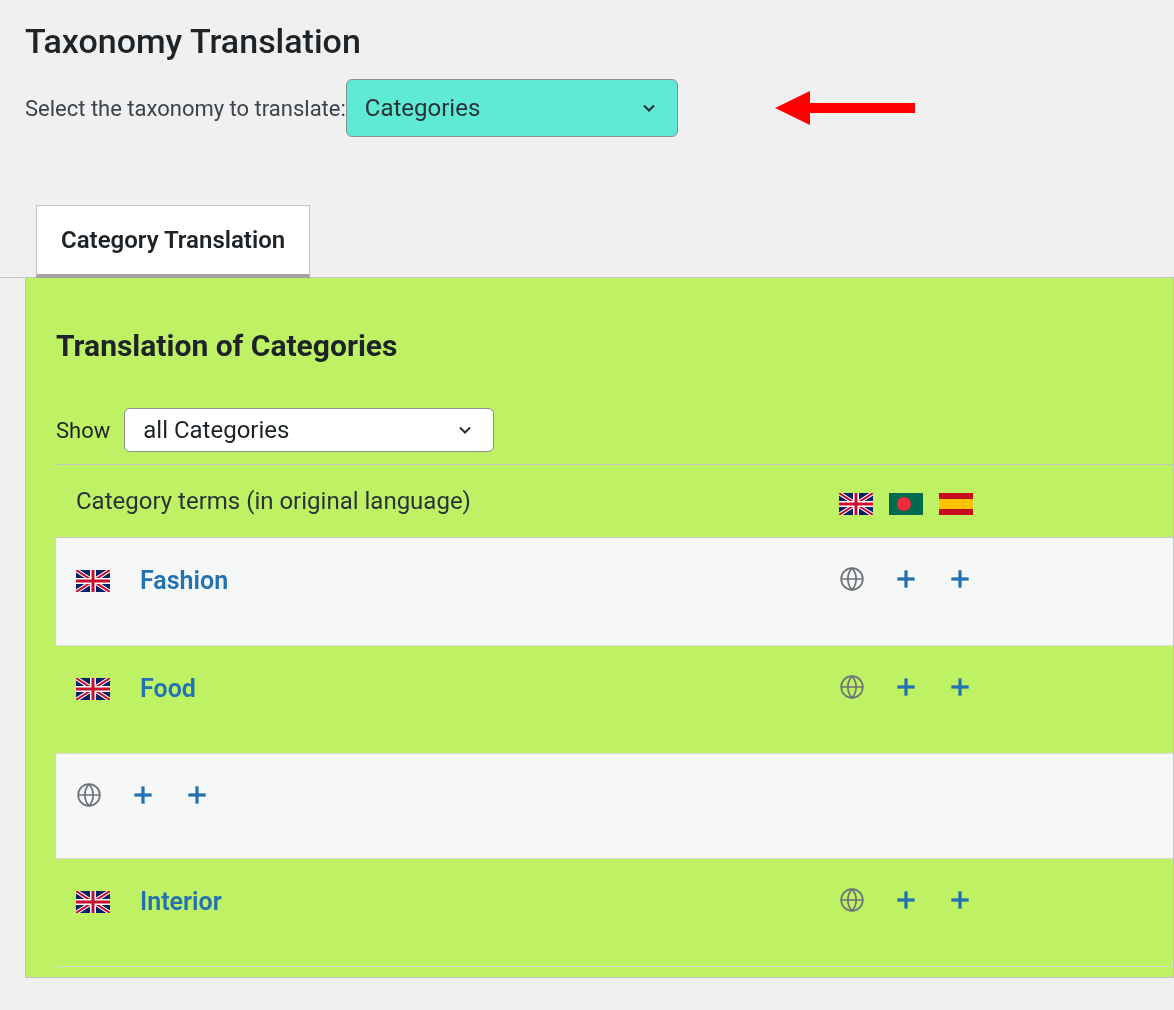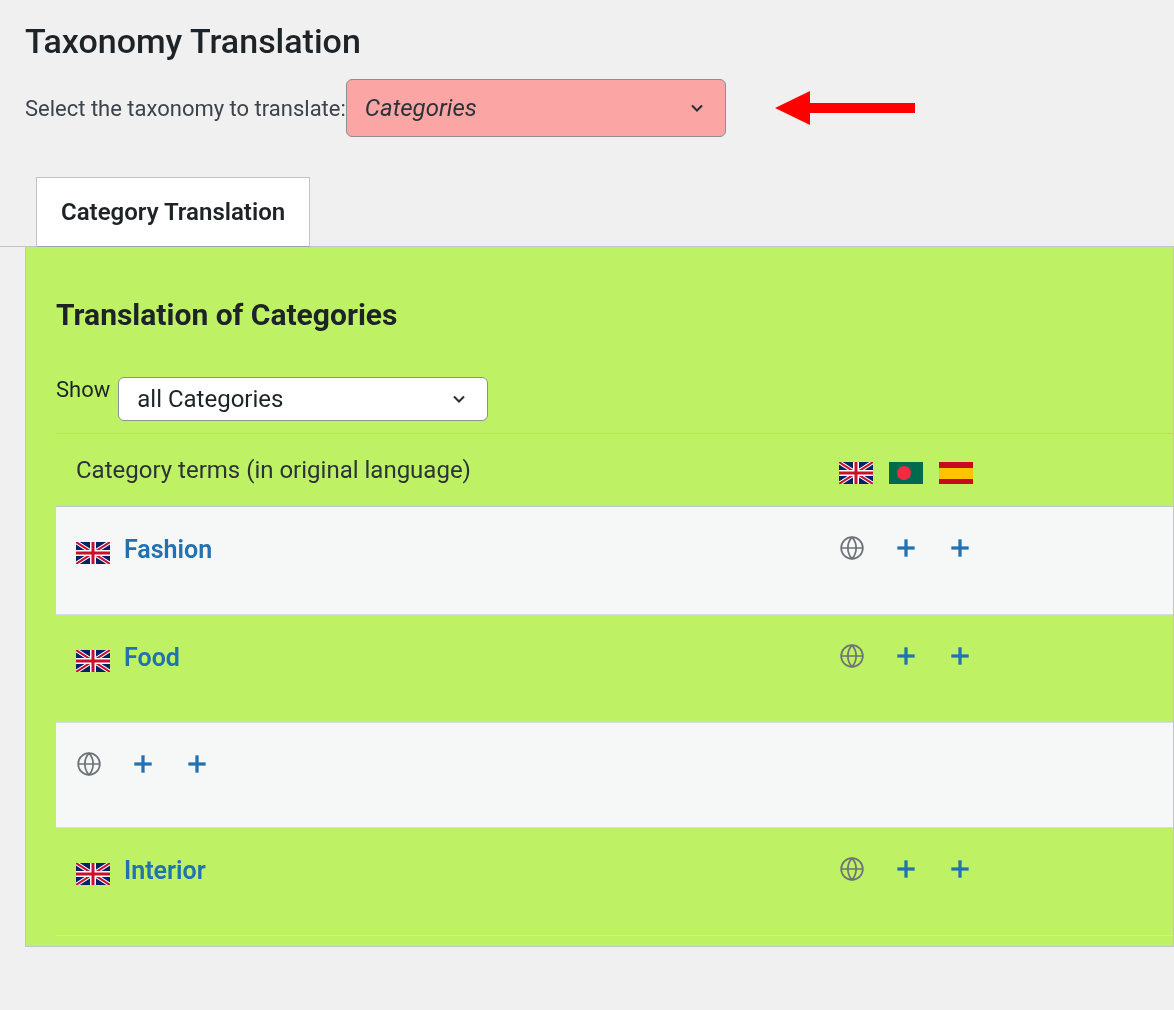--- a/index.html
+++ b/index.html
@@ -24,30 +24,29 @@
   position: relative;
 }
 .select-label {
   font-size: 22px;
   color: #3c434a;
 }
 .select-box {
   display: flex;
   align-items: center;
   justify-content: space-between;
-  width: 380px;
+  width: 332px;
   height: 58px;
   padding: 0 18px;
-  background: #fca5a5;
+  background: #5eead4;
   border: 1px solid #8c8f94;
   border-radius: 6px;
   font-size: 24px;
   color: #2c3338;
   cursor: pointer;
-  font-style: italic;
 }
 .chev { color: #2d2f32; }
 .arrow-annot {
   position: absolute;
   left: 775px;
   top: 4px;
 }
 .tabs {
   display: flex;
   padding-left: 36px;
@@ -60,39 +59,41 @@
   border: 1px solid #c3c4c7;
   border-bottom: none;
   background: #dcdcde;
   color: #50575e;
   cursor: pointer;
   margin-right: 15px;
 }
 .tab.active {
   background: #fff;
   color: #1d2327;
-  border-bottom: 1px solid #a3a3a3;
+  border-bottom: 4px solid #a3a3a3;
   margin-bottom: -1px;
+  margin-top: 28px;
 }
 .panel {
   background: #bef264;
   border: 1px solid #c3c4c7;
   border-top: none;
   margin-left: 25px;
   padding: 50px 0 0 30px;
   min-height: 700px;
 }
 .sub-title {
   font-size: 30px;
   font-weight: 700;
   margin-bottom: 45px;
 }
 .show-row {
   display: flex;
-  gap: 8px;
+  align-items: center;
+  gap: 14px;
   margin-bottom: 12px;
 }
 .show-label { font-size: 22px; }
 .show-select {
   display: flex;
   align-items: center;
   justify-content: space-between;
   width: 370px;
   height: 44px;
   padding: 0 18px;
@@ -123,22 +124,22 @@
 }
 .trow {
   display: flex;
   align-items: flex-start;
   padding: 28px 20px 50px 20px;
   border-bottom: 1px solid #dcdcde;
 }
 .trow.alt { background: #f6f7f7; }
 .trow .left {
   display: flex;
-  align-items: flex-end;
-  gap: 14px;
+  align-items: center;
+  gap: 30px;
   flex: 1;
 }
 .term-link {
   color: #2271b1;
   font-size: 25px;
   font-weight: 600;
   text-decoration: none;
 }
 .actions {
   display: flex;

